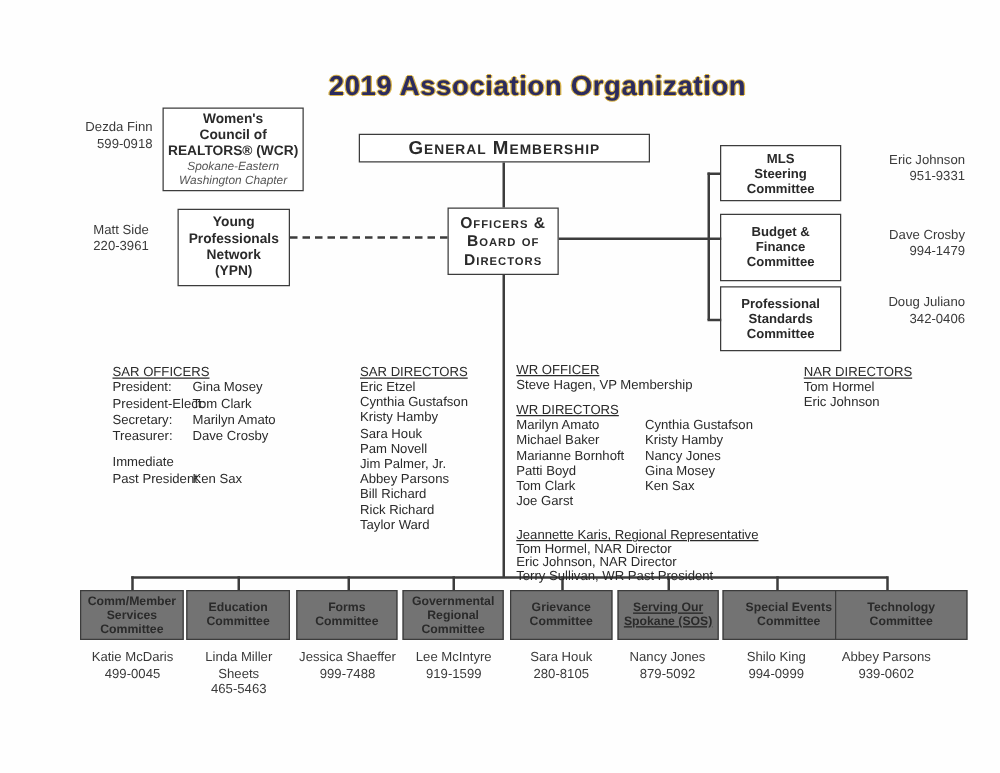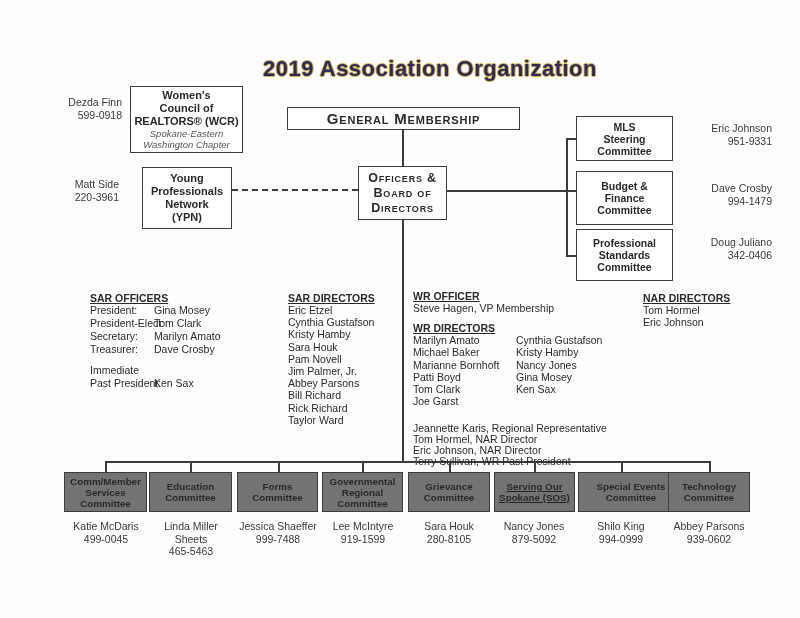--- a/index.html
+++ b/index.html
@@ -43,21 +43,21 @@
   .rc-box .bline { font-size: 10.5px; line-height: 12px; }
 
   .contact { text-align: right; font-size: 10.5px; line-height: 12.5px; color: #3a3a3a; }
 
   
   .hline { background: #3c3c3c; height: 1.5px; }
   .vline { background: #3c3c3c; width: 1.5px; }
   .dashline { border-top: 2px dashed #3c3c3c; height: 0; }
 
   
-  .listhead { font-weight: bold; font-size: 10.5px; text-decoration: underline; color: #2a2a2a; white-space: nowrap; }
+  .listhead { font-weight: normal; font-size: 10.5px; text-decoration: underline; color: #2a2a2a; white-space: nowrap; }
   .listitem { font-size: 10.5px; line-height: 12.2px; color: #2a2a2a; white-space: nowrap; }
   .kv { display: flex; font-size: 10.5px; line-height: 13px; color: #2a2a2a; white-space: nowrap; }
   .kv .k { width: 64px; }
 
   
   .cbox {
     top: 472px; height: 40px; border: 1.5px solid #3c3c3c; background: #737373;
     display: flex; flex-direction: column; align-items: center; justify-content: center;
     text-align: center; position: absolute;
   }
@@ -208,21 +208,21 @@
       </div>
       <div>
         <div class="listitem">Cynthia Gustafson</div>
         <div class="listitem">Kristy Hamby</div>
         <div class="listitem">Nancy Jones</div>
         <div class="listitem">Gina Mosey</div>
         <div class="listitem">Ken Sax</div>
       </div>
     </div>
     <div style="margin-top:16px;">
-      <div class="listitem" style="line-height:11px;">Jeannette Karis, Regional Representative</div>
+      <div class="listitem" style="line-height:11px;text-decoration:underline;">Jeannette Karis, Regional Representative</div>
       <div class="listitem" style="line-height:11px;">Tom Hormel, NAR Director</div>
       <div class="listitem" style="line-height:11px;">Eric Johnson, NAR Director</div>
       <div class="listitem" style="line-height:11px;">Terry Sullivan, WR Past President</div>
     </div>
   </div>
 
   <div class="abs" style="left:643px; top:292px;">
     <div class="listhead">NAR DIRECTORS</div>
     <div class="listitem">Tom Hormel</div>
     <div class="listitem">Eric Johnson</div>
@@ -251,21 +251,21 @@
     <div class="cline">Committee</div>
   </div>
   <div class="cbox" style="left:494px; width:81px;text-decoration:underline;">
     <div class="cline">Serving Our</div>
     <div class="cline">Spokane (SOS)</div>
   </div>
   <div class="cbox" style="left:578px; width:106px;">
     <div class="cline">Special Events</div>
     <div class="cline">Committee</div>
   </div>
-  <div class="cbox" style="left:668px; width:82px;">
+  <div class="cbox" style="left:668px; width:106px;">
     <div class="cline">Technology</div>
     <div class="cline">Committee</div>
   </div>
 
   <div class="cname" style="left:60px; width:92px;">
     <div>Katie McDaris</div>
     <div>499-0045</div>
   </div>
   <div class="cname" style="left:145px; width:92px;">
     <div>Linda Miller</div>

